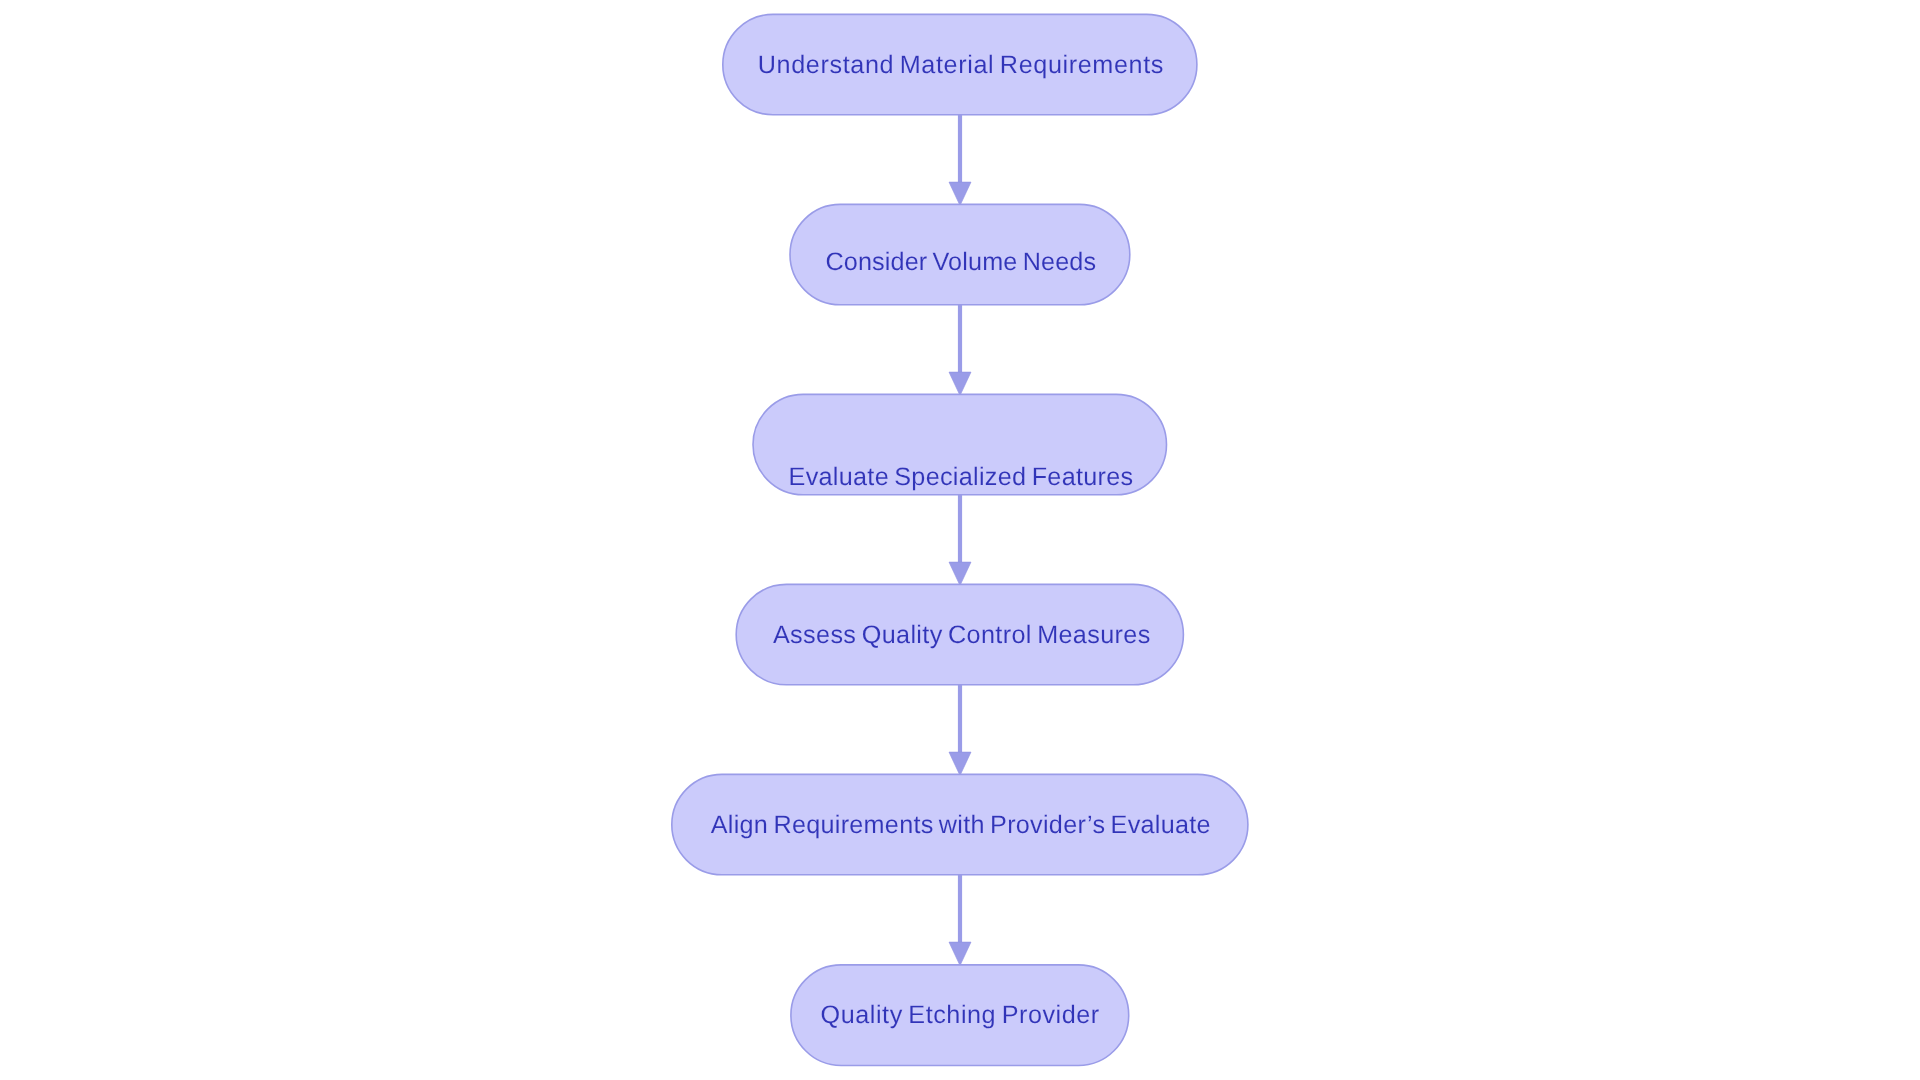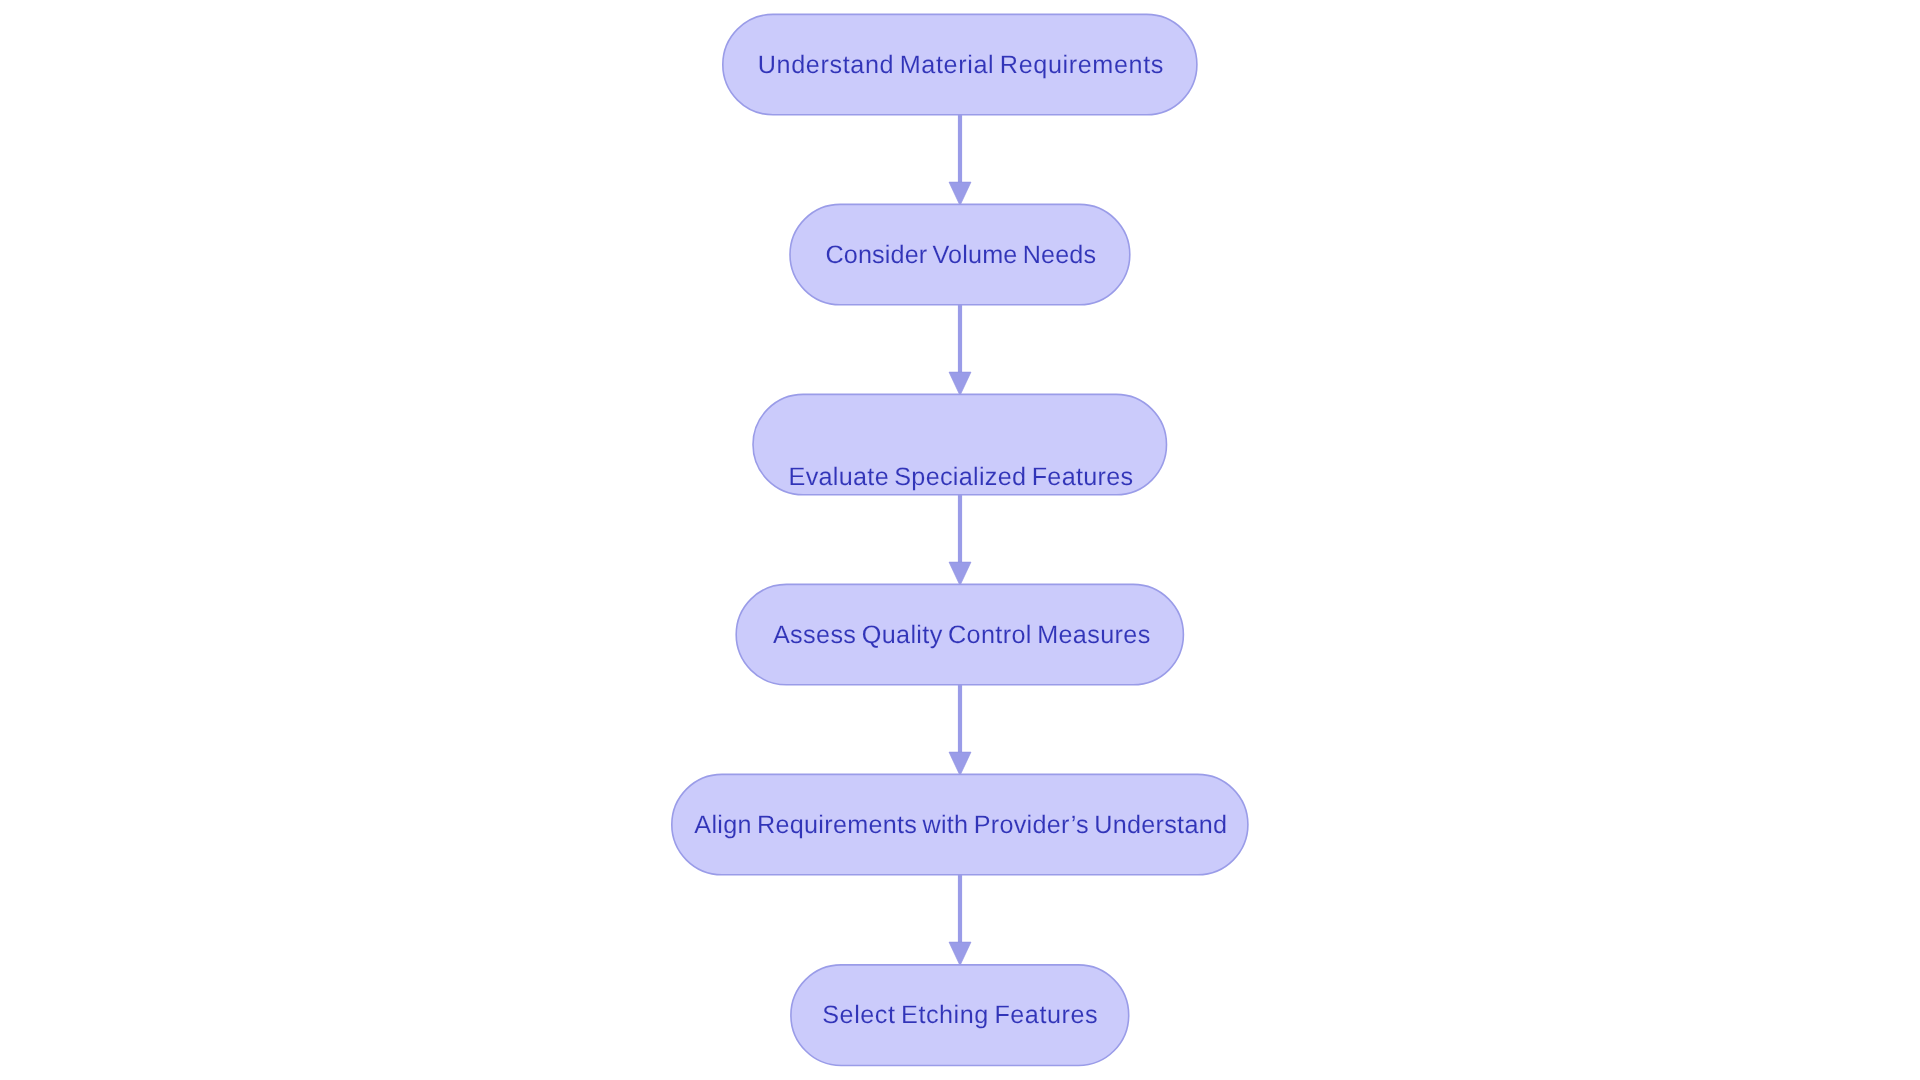--- a/index.html
+++ b/index.html
@@ -40,21 +40,21 @@
     -webkit-font-smoothing: antialiased;
     text-rendering: geometricPrecision;
     -webkit-text-stroke: 0.12px #cbcbfb;
     word-spacing: -2px;
     white-space: nowrap;
     line-height: 1;
     text-align: center;
     transform: translate(-50%, -50%);
   }
   .n1 { letter-spacing: 0.613px; }
-  .n2 { letter-spacing: 0.152px; }
+  .n2 { letter-spacing: 0.152px; margin-top: 7px; }
   .n3 { letter-spacing: 0.299px; }
   .n4 { letter-spacing: 0.368px; }
   .n5 { letter-spacing: 0.281px; }
   .n6 { letter-spacing: 0.54px; }
 </style>
 </head>
 <body>
 
 <div id="flowchart">
 
@@ -91,17 +91,17 @@
       <rect x="671.8" y="774.4" width="576.1" height="100.4" rx="50.2" ry="50.2" fill="#cbcbfb" stroke="#9a9ce8" stroke-width="1.6"></rect>
       <rect x="790.9" y="964.9" width="337.8" height="100.6" rx="50.2" ry="50.2" fill="#cbcbfb" stroke="#9a9ce8" stroke-width="1.6"></rect>
     </g>
   </svg>
 
   <div class="node-label-layer">
     <span class="node-label n1" style="left:960.9px; top:66.0px;">Understand Material Requirements</span>
     <span class="node-label n2" style="left:960.8px; top:256.0px;">Consider Volume Needs</span>
     <span class="node-label n3" style="left:961.0px; top:446.0px;margin-top:32px;">Evaluate Specialized Features</span>
     <span class="node-label n4" style="left:961.8px; top:636.0px;text-align:right;">Assess Quality Control Measures</span>
-    <span class="node-label n5" style="left:960.8px; top:826.0px;">Align Requirements with Provider’s Understand</span>
-    <span class="node-label n6" style="left:960.2px; top:1016.4px;">Select Etching Features</span>
+    <span class="node-label n5" style="left:960.8px; top:826.0px;">Align Requirements with Provider’s Evaluate</span>
+    <span class="node-label n6" style="left:960.2px; top:1016.4px;">Quality Etching Provider</span>
   </div>
 
 </div>
 
 </body></html>

